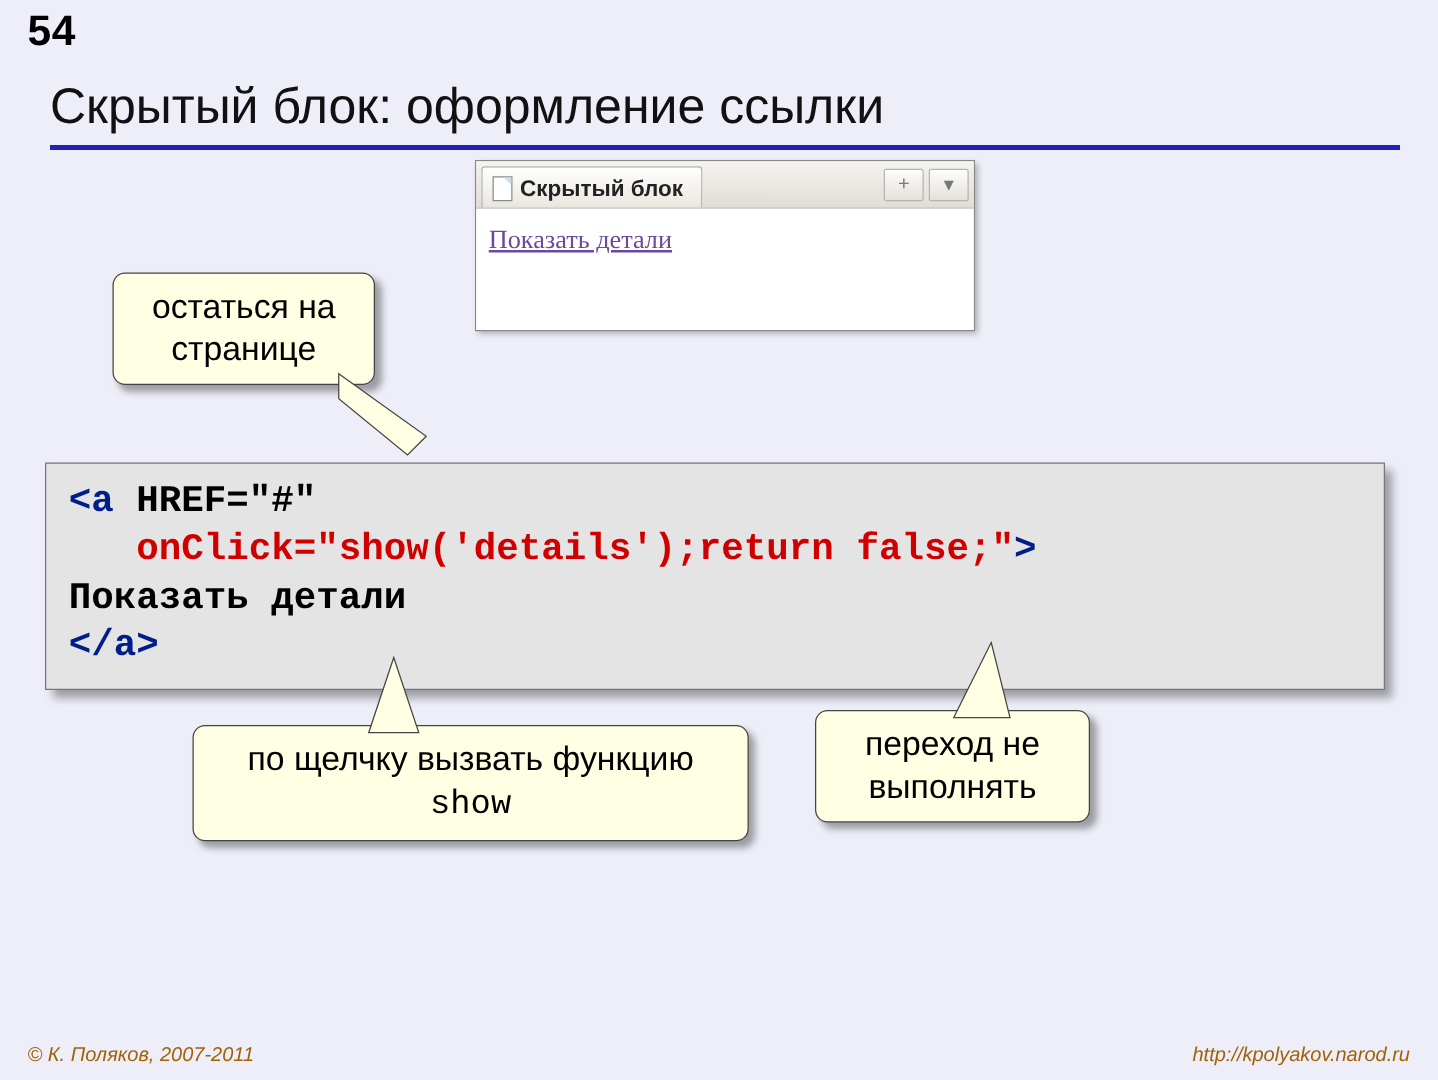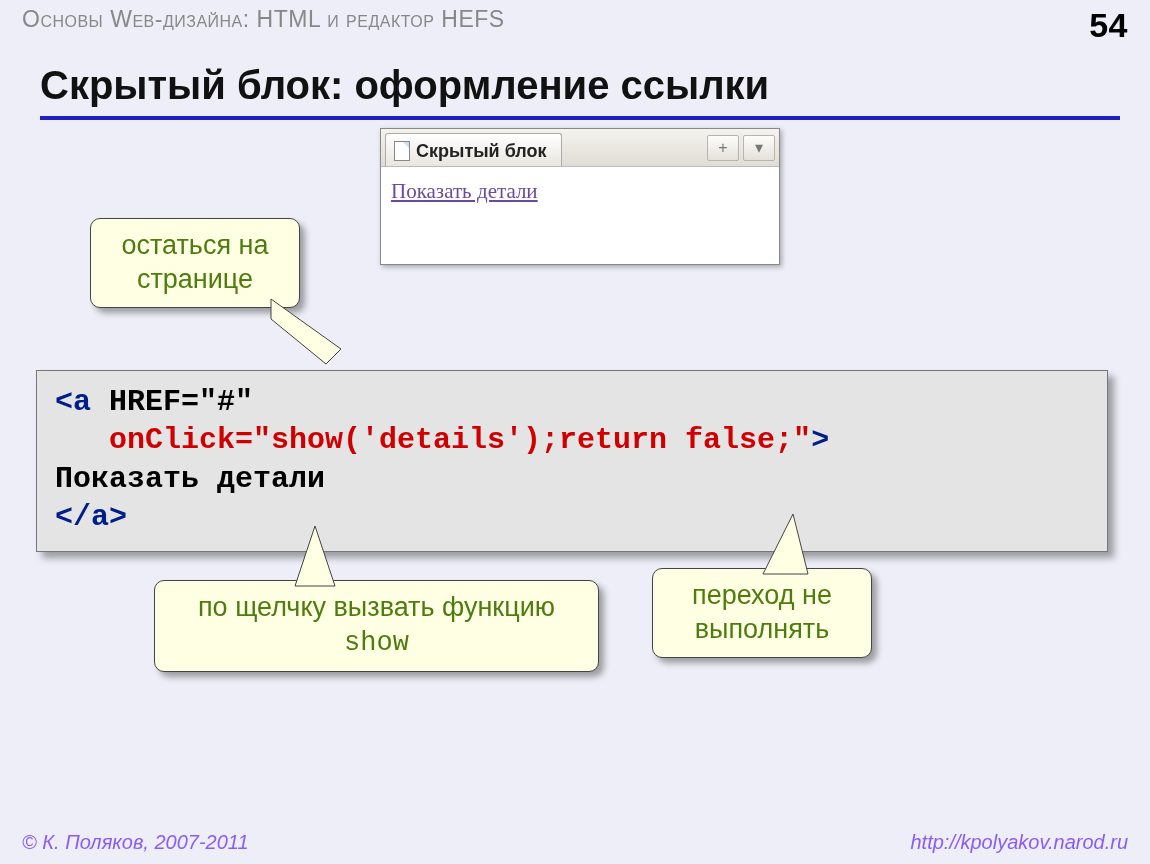--- a/index.html
+++ b/index.html
@@ -25,21 +25,21 @@
   }
   .header .num {
     color: #000;
     font-size: 34px;
     font-weight: bold;
     font-variant: normal;
   }
   .title {
     margin: 18px 30px 0 40px;
     font-size: 40px;
-    font-weight: bold;
+    font-weight: normal;
     color: #111;
     padding-bottom: 8px;
     border-bottom: 4px solid #2020c0;
   }
   .browser {
     position: absolute;
     top: 128px;
     left: 380px;
     width: 400px;
     background: #eceae5;
@@ -107,21 +107,21 @@
     text-decoration: underline;
     font-size: 21px;
   }
   .callout {
     position: absolute;
     background: #ffffe3;
     border: 1px solid #444;
     border-radius: 10px;
     padding: 10px 22px;
     font-size: 27px;
-    color: #4d7c0f;
+    color: #000000;
     text-align: center;
     box-shadow: 5px 5px 6px rgba(0,0,0,0.35);
     line-height: 1.25;
   }
   .callout svg.pointer {
     position: absolute;
     overflow: visible;
   }
   .callout-stay { top: 218px; left: 90px; width: 210px; }
   .callout-click { top: 580px; left: 154px; width: 445px; }
@@ -144,32 +144,31 @@
   }
   .code-block .navy { color: #001e8a; }
   .code-block .red { color: #d00000; }
   .footer {
     position: absolute;
     bottom: 10px;
     left: 0; right: 0;
     display: flex;
     justify-content: space-between;
     padding: 0 22px;
-    font-size: 20px;
-    color: #8b5cf6;
+    font-size: 16px;
+    color: #a16207;
     font-style: italic;
   }
   .footer .r { font-style: italic; }
   .mono { font-family: "Courier New", monospace; }
 </style>
 </head>
 <body>
 
 <div class="header">
-  <span>Основы Web-дизайна: HTML и редактор HEFS</span>
   <span class="num">54</span>
 </div>
 
 <div class="title">Скрытый блок: оформление ссылки</div>
 
 <div class="browser">
   <div class="browser-tabs">
     <div class="tab">
       <span class="tab-icon"></span>
       <span>Скрытый блок</span>

